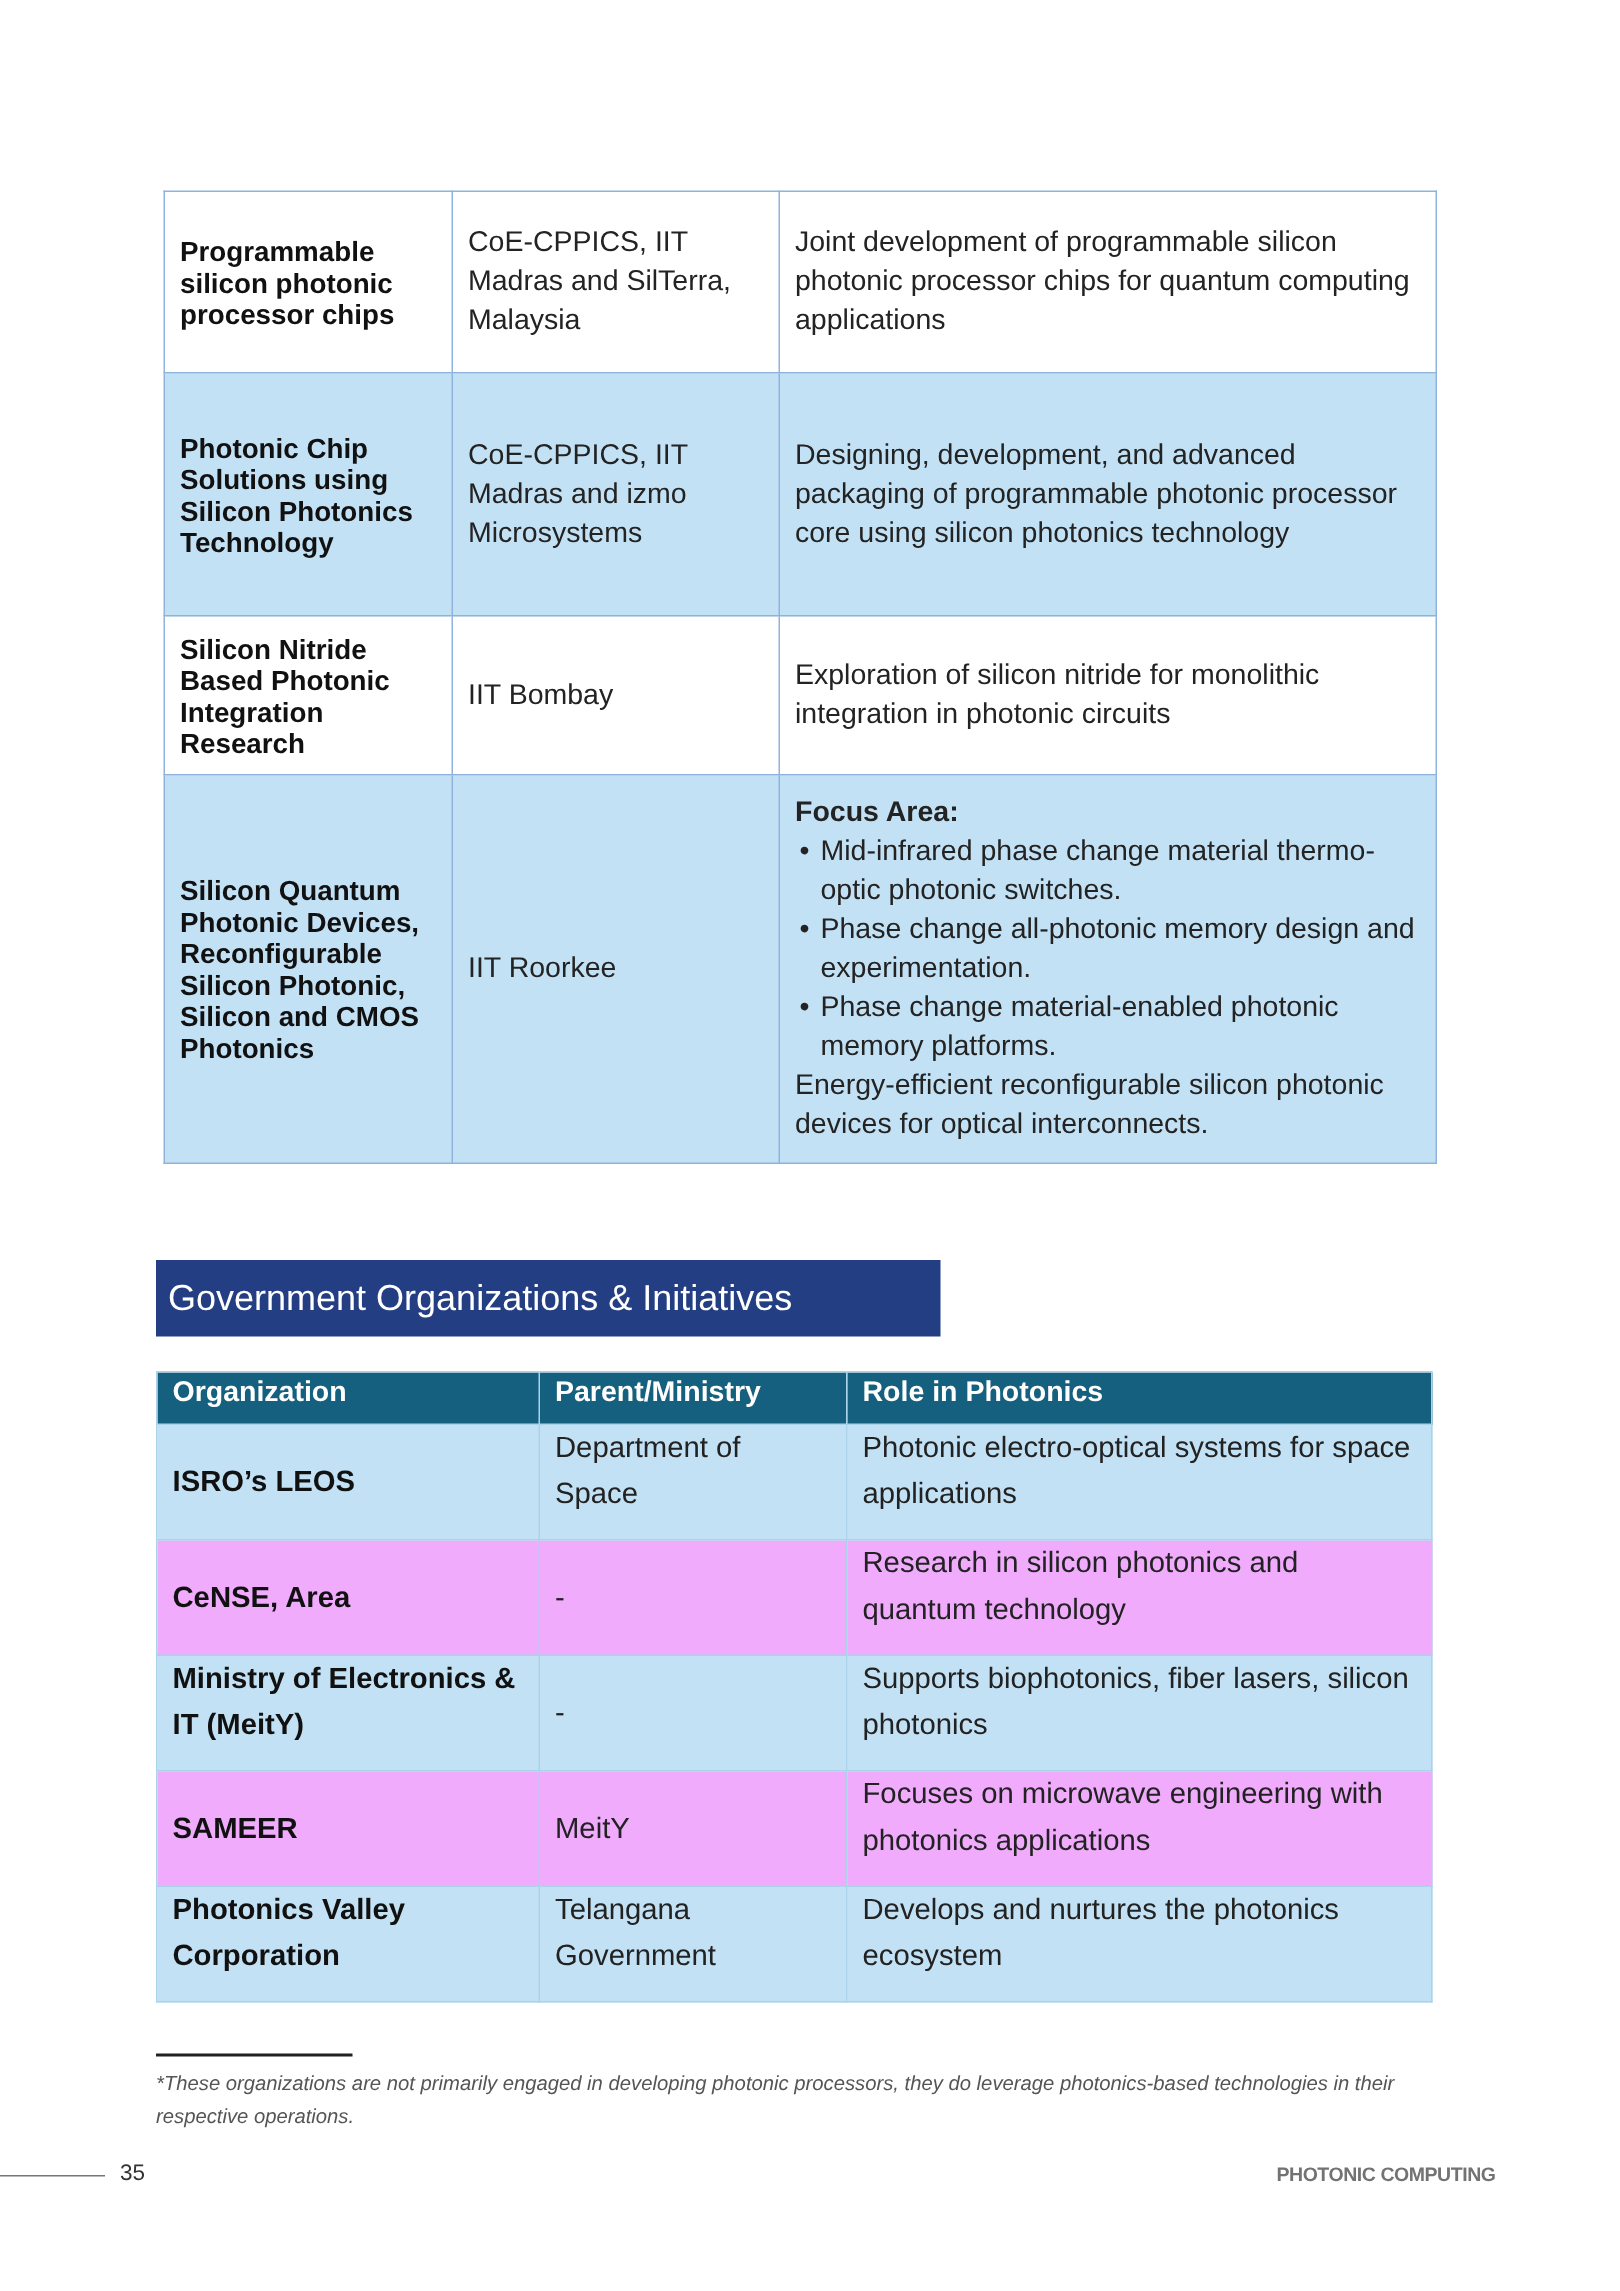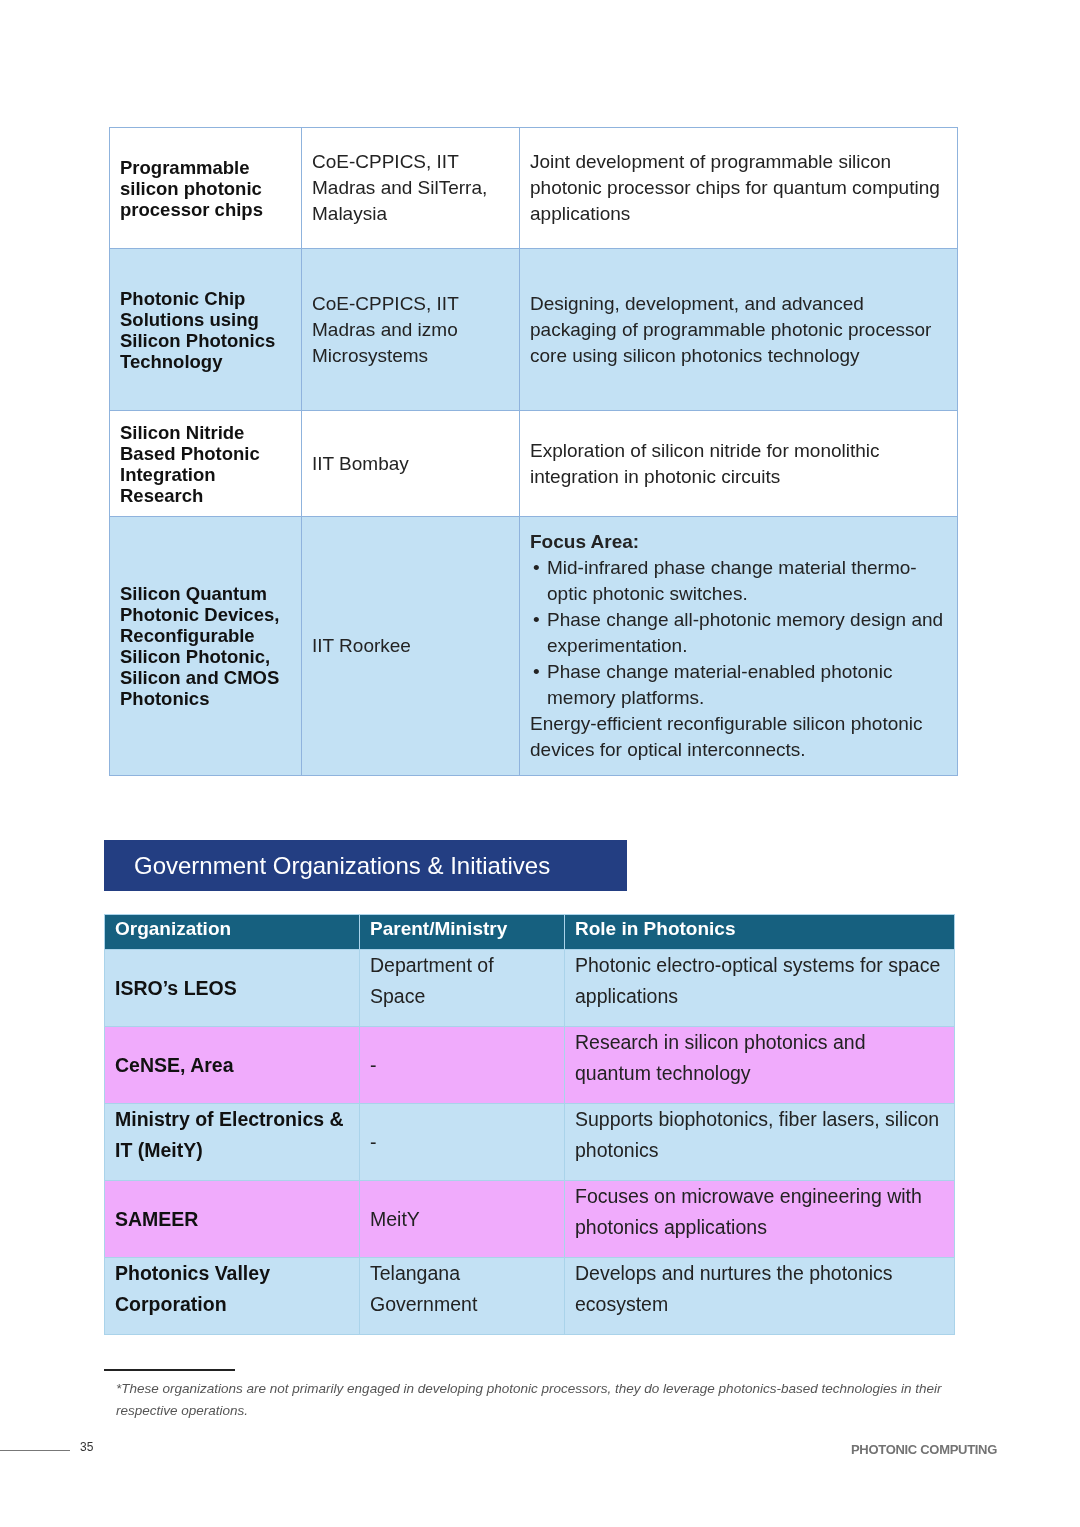--- a/index.html
+++ b/index.html
@@ -25,21 +25,21 @@
   .t1 col.c { width: 438px; }
   .focus-label { font-weight: bold; }
   .bul { list-style: none; margin: 0; padding: 0; }
   .bul li { position: relative; padding-left: 17px; }
   .bul li::before { content: "\2022"; position: absolute; left: 3px; top: 0; }
 
   
   .sec-head {
     position: absolute; left: 104px; top: 840px; width: 523px; height: 51px;
     background: #233e82; color: #fff; font-size: 24px; line-height: 51px;
-    padding-left: 30px; box-sizing: border-box;
+    padding-left: 8px; box-sizing: border-box;
   }
 
   
   .t2 {
     position: absolute; left: 104px; top: 914px; width: 850px;
     border-collapse: collapse; table-layout: fixed;
   }
   .t2 col.a { width: 255px; }
   .t2 col.b { width: 205px; }
   .t2 col.c { width: 390px; }
@@ -52,25 +52,25 @@
     border: 1.5px solid #aad3ea; font-size: 19.5px; line-height: 31px; padding: 0 10px;
     height: 77px; box-sizing: border-box; vertical-align: middle; color: #222;
   }
   .t2 td.c1 { font-weight: bold; color: #111; }
   .t2 td.top { vertical-align: top; padding-top: 0px; }
   .t2 tr.blue td { background: #c3e1f4; }
   .t2 tr.white td { background: #f0abfc; }
 
   .fn-rule { position: absolute; left: 104px; top: 1369px; width: 131px; height: 2px; background: #222; }
   .footnote {
-    position: absolute; left: 116px; top: 1378px; width: 860px;
+    position: absolute; left: 104px; top: 1378px; width: 860px;
     font-size: 13.5px; line-height: 22px; font-style: italic; color: #555;
   }
   .page-rule { position: absolute; left: 0; top: 1450px; width: 70px; height: 1px; background: #777; }
-  .page-num { position: absolute; left: 80px; top: 1440px; font-size: 12px; color: #333; }
+  .page-num { position: absolute; left: 80px; top: 1440px; font-size: 15px; color: #333; }
   .doc-title { position: absolute; right: 83px; top: 1442px; font-size: 13px; color: #737373; letter-spacing: -0.3px; font-weight: bold; }
 </style>
 </head>
 <body>
 
 <table class="t1">
   <colgroup>
       <col class="a">
       <col class="b">
       <col class="c">

